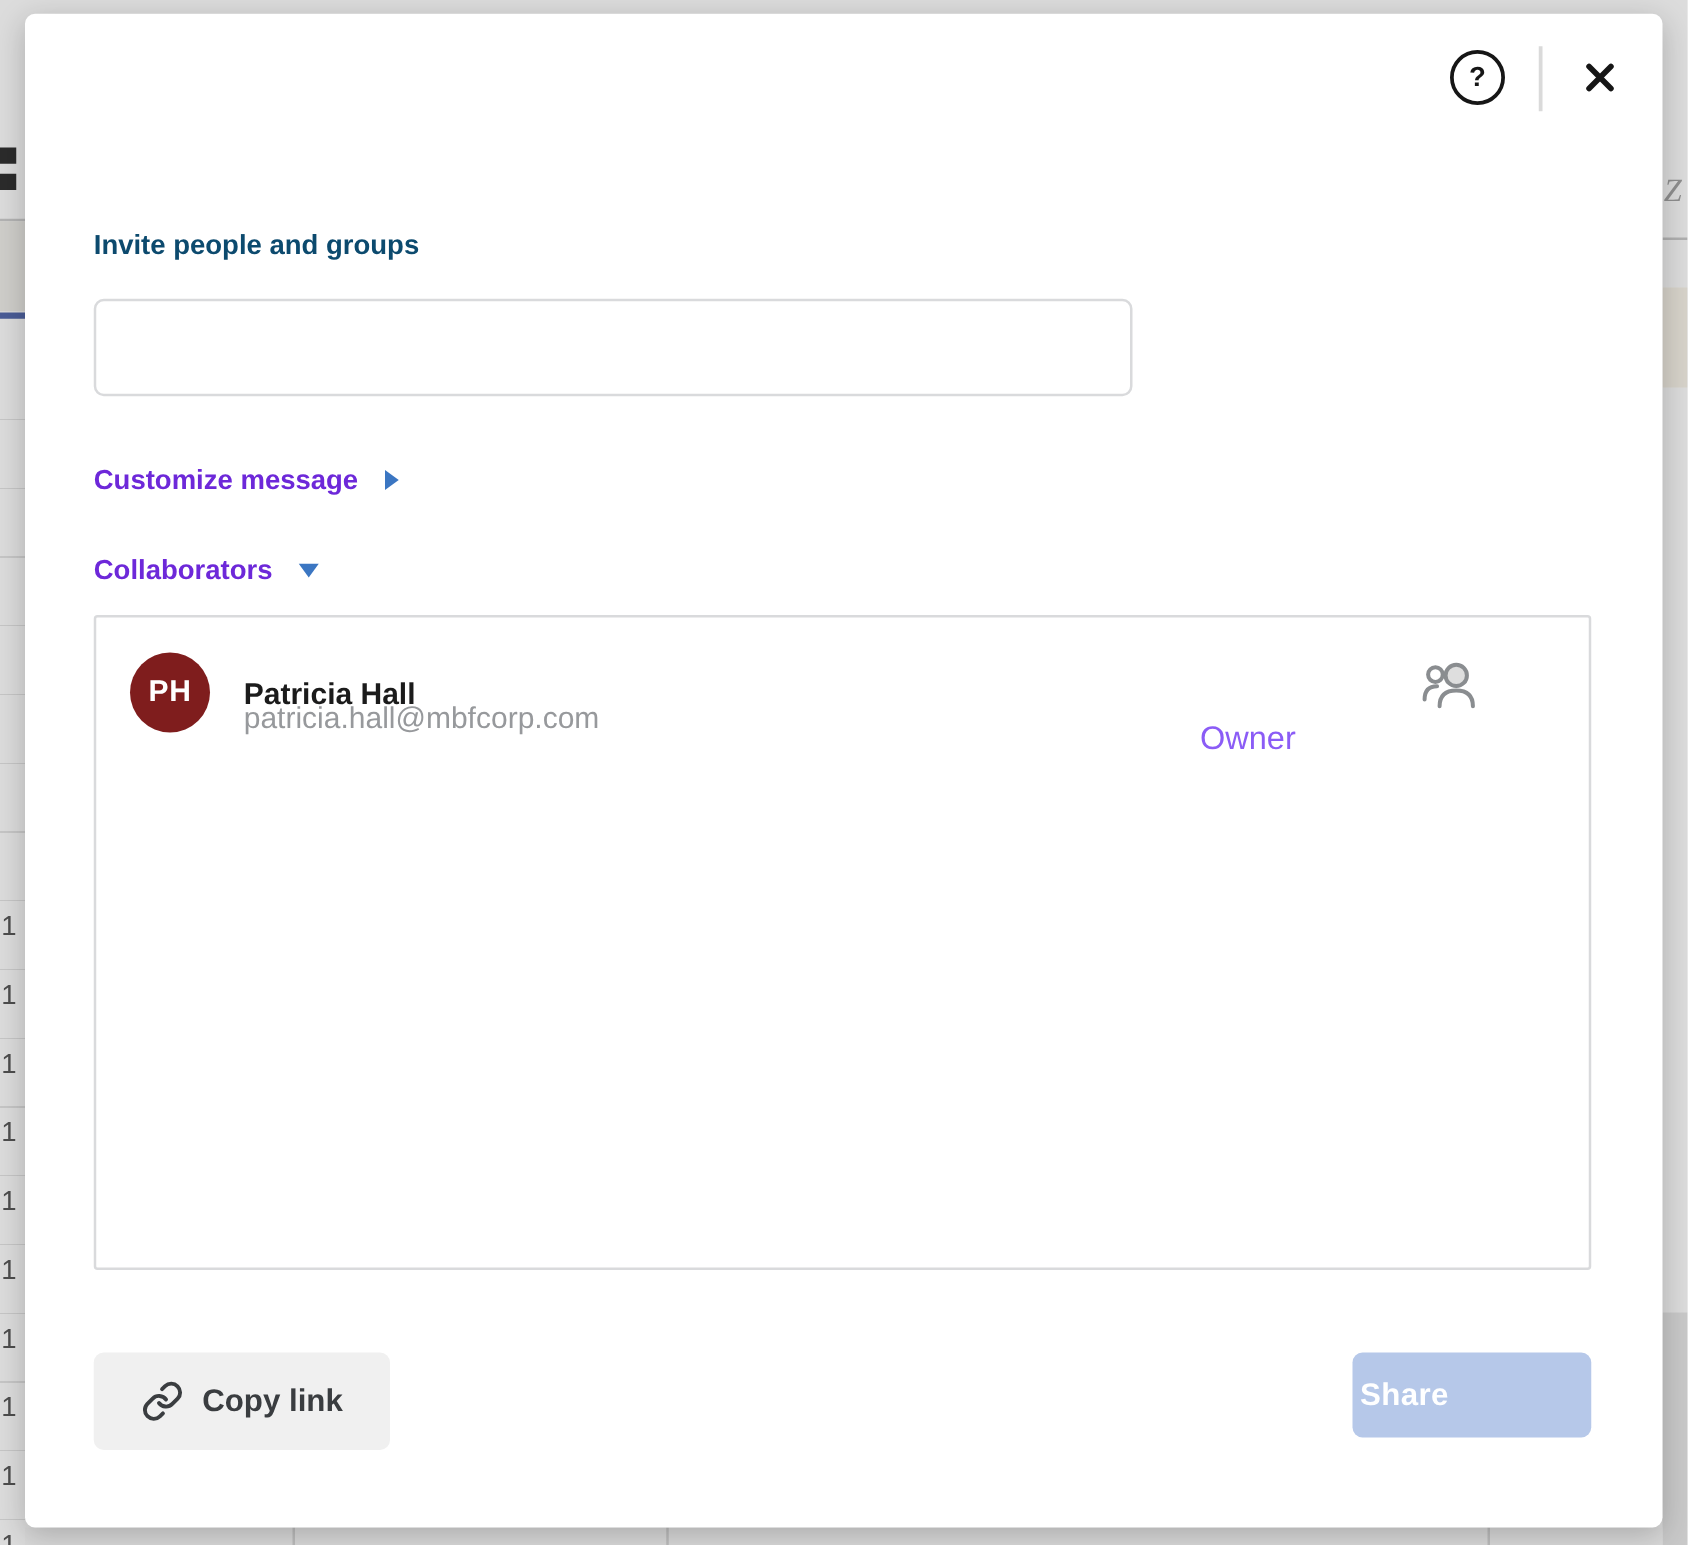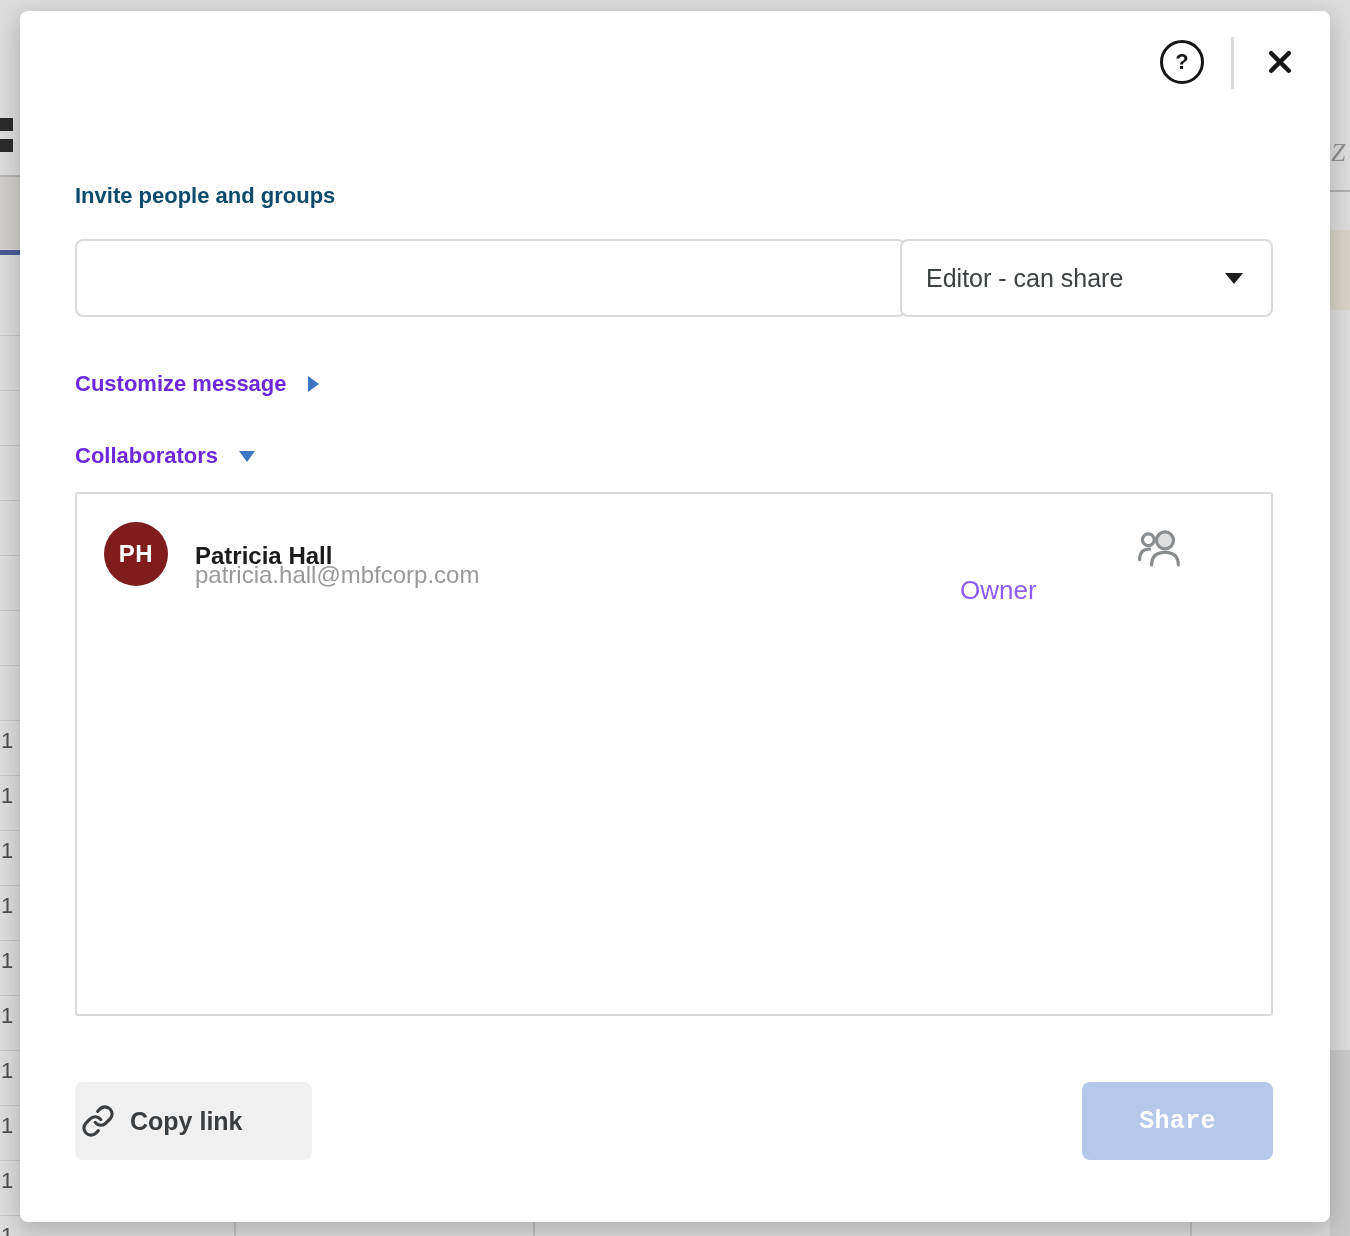--- a/index.html
+++ b/index.html
@@ -82,29 +82,28 @@
     position:absolute;left:27px;top:28px;width:64px;height:64px;border-radius:50%;
     background:#7f1d1d;color:#fff;font-size:24px;font-weight:700;
     display:flex;align-items:center;justify-content:center;letter-spacing:.5px;
   }
   .collab-name{position:absolute;left:118px;top:48px;font-size:24px;font-weight:700;color:#1b1b1b;}
   .collab-email{position:absolute;left:118px;top:67px;font-size:24px;color:#97999c;}
   .collab-role{position:absolute;left:883px;top:42px;font-size:26px;color:#8b5cf6;margin-top:39px;}
   .people-icon{position:absolute;left:1058px;top:33px;width:48px;height:44px;}
   .copy-link-btn{
     position:absolute;left:55px;top:1071px;width:237px;height:78px;border-radius:8px;
-    background:#f0f0f0;border:none;display:flex;align-items:center;justify-content:flex-start;
+    background:#f0f0f0;border:none;display:flex;align-items:center;justify-content:center;
     gap:15px;cursor:pointer;
   }
   .copy-link-btn .blabel{font-size:25px;font-weight:700;color:#3a3d40;}
   .share-btn{
-    position:absolute;left:1062px;top:1071px;width:191px;height:78px;border-radius:8px;
-    background:#b6c8e9;border:none;display:flex;align-items:center;justify-content:center;
+    position:absolute;left:1062px;top:1071px;width:191px;height:68px;border-radius:8px;
+    background:#b6c8e9;border:none;display:flex;align-items:center;
     cursor:default;
-    font-family:Liberation Mono, monospace;
   }
   .share-btn .blabel{font-size:25px;font-weight:700;color:#ffffff;letter-spacing:.3px;}
 </style>
 </head>
 <body>
 
 <div class="bg-frag left-gutter">
   <div class="lg-glyph" style="top:118px"></div>
   <div class="lg-glyph" style="top:139px"></div>
   <div class="lg-line" style="top:175px"></div>
@@ -146,24 +145,20 @@
     <svg width="30" height="30" viewBox="0 0 24 24">
       <path d="M5 5 L19 19 M19 5 L5 19" stroke="#161616" stroke-width="3.6" stroke-linecap="round" fill="none"></path>
     </svg>
   </div>
 
 
   <div class="section-label invite-label">Invite people and groups</div>
 
   <input class="invite-input" type="text" placeholder="" value="" style="">
 
-  <div class="perm-dropdown">
-    <span class="perm-text">Editor - can share</span>
-    <span class="caret-down-black"></span>
-  </div>
 
   <div class="toggle-row customize-row">
     <span class="tlabel">Customize message</span>
     <span class="tri-right-blue"></span>
   </div>
 
   <div class="toggle-row collab-row">
     <span class="tlabel">Collaborators</span>
     <span class="tri-down-blue"></span>
   </div>

